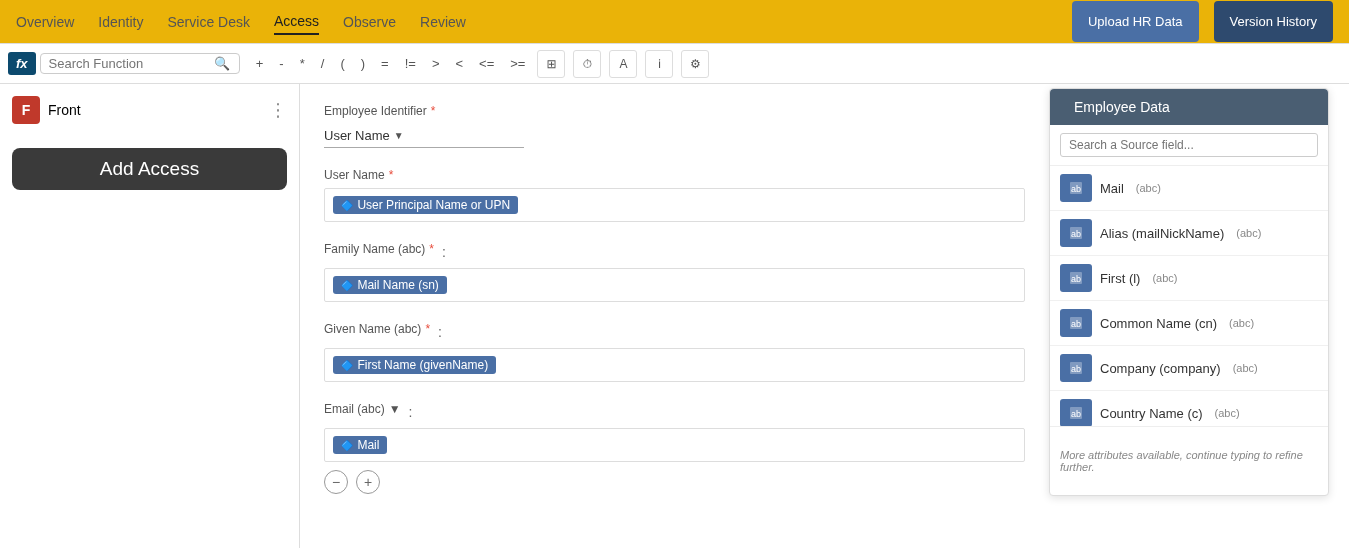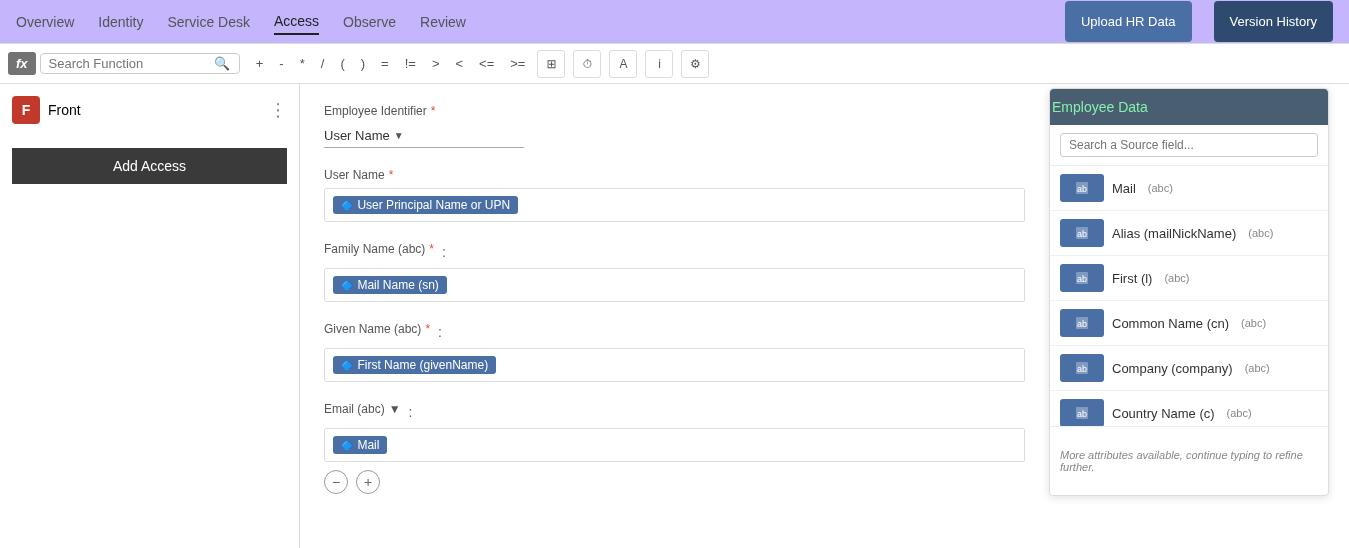--- a/index.html
+++ b/index.html
@@ -1,45 +1,45 @@
 <!DOCTYPE html>
 <html><head>
   <meta charset="utf-8">
   <style>
     * { box-sizing: border-box; margin: 0; padding: 0; }
     body { font-family: -apple-system, BlinkMacSystemFont, 'Segoe UI', sans-serif; font-size: 13px; background: #f5f5f5; overflow: hidden; }
 
     
     .top-nav {
-      display: flex; align-items: center; background: #c4b5fd; border-bottom: 1px solid #ddd;
+      display: flex; align-items: center; background: #eab308; border-bottom: 1px solid #ddd;
       height: 44px; padding: 0 16px; justify-content: space-between;
     }
     .top-nav-left { display: flex; align-items: center; gap: 24px; }
     .top-nav-item {
       font-size: 14px; color: #555; cursor: pointer; padding: 4px 0;
       text-decoration: none;
     }
     .top-nav-item.active { color: #222; font-weight: 400; border-bottom: 2px solid #222; }
-    .top-nav-right { display: flex; gap: 22px; }
+    .top-nav-right { display: flex; gap: 15px; }
     .btn-upload {
       background: #4a6fa5; color: #fff; border: none; padding: 8px 16px;
       border-radius: 4px; cursor: pointer; font-size: 13px; font-weight: 500;
     }
     .btn-version {
       background: #2e4a6e; color: #fff; border: none; padding: 13px 16px;
       border-radius: 4px; cursor: pointer; font-size: 13px; font-weight: 500; text-align: center;
     }
 
     
     .formula-bar {
       display: flex; align-items: center; background: #fff; border-bottom: 1px solid #ddd;
       height: 40px; padding: 0 8px; gap: 4px;
     }
     .fx-box {
-      background: #737373; color: #fff; padding: 4px 8px; border-radius: 3px;
+      background: #0c4a6e; color: #fff; padding: 4px 8px; border-radius: 3px;
       font-style: italic; font-size: 13px; font-weight: 600; cursor: default;
     }
     .formula-search {
       display: flex; align-items: center; border: 1px solid #ccc; border-radius: 4px;
       padding: 2px 8px; gap: 6px; min-width: 200px;
     }
     .formula-search input {
       border: none; outline: none; font-size: 13px; width: 160px; color: #7f1d1d;
     }
     .formula-ops {
@@ -63,21 +63,21 @@
       display: flex; align-items: center; gap: 8px; margin-bottom: 16px; padding-bottom: 8px;
     }
     .sidebar-logo {
       width: 28px; height: 28px; background: #c0392b; border-radius: 4px;
       display: flex; align-items: center; justify-content: center; color: #fff; font-weight: bold; font-size: 14px;
     }
     .sidebar-title { font-size: 14px; font-weight: 500; flex: 1; }
     .sidebar-menu-btn { cursor: pointer; color: #888; font-size: 18px; }
     .add-access-btn {
       background: #3a3a3a; color: #fff; border: none; padding: 10px 0;
-      border-radius: 0; cursor: pointer; font-size: 14px; font-weight: 500; width: 100%;
+      border-radius: 8px; cursor: pointer; font-size: 19px; font-weight: 500; width: 100%;
     }
 
     
     .main { flex: 1; background: #fff; overflow-y: auto; padding: 20px 24px; position: relative; }
 
     .field-section { margin-bottom: 20px; }
     .field-label {
       font-size: 12px; color: #555; margin-bottom: 6px; display: flex; align-items: flex-end; gap: 4px;
     }
     .field-label .required { color: #e74c3c; }
@@ -112,37 +112,37 @@
       cursor: pointer; color: #666; font-size: 14px; background: #fff;
     }
 
     
     .employee-panel {
       width: 280px; background: #fff; border: 1px solid #ddd;
       border-radius: 4px; position: absolute; right: 20px; top: 4px;
       box-shadow: 0 2px 8px rgba(0,0,0,0.12);
     }
     .employee-panel-header {
-      background: #4a5e72; color: #86efac; padding: 10px 2px;
+      background: #4a5e72; color: #ffffff; padding: 10px 24px;
       font-size: 14px; font-weight: 500; border-radius: 4px 4px 0 0;
     }
     .employee-panel-search {
       padding: 8px 10px; border-bottom: 1px solid #eee;
     }
     .employee-panel-search input {
       width: 100%; border: 1px solid #ccc; border-radius: 3px;
       padding: 4px 8px; font-size: 12px; outline: none; color: #555;
     }
     .employee-panel-list { overflow-y: auto; max-height: 260px; }
     .employee-item {
       display: flex; align-items: center; gap: 8px; padding: 8px 10px;
       border-bottom: 1px solid #f0f0f0; cursor: pointer;
     }
     .emp-icon {
-      width: 44px; height: 28px; background: #4a6fa5; border-radius: 3px;
+      width: 32px; height: 28px; background: #4a6fa5; border-radius: 3px;
       display: flex; align-items: center; justify-content: center; flex-shrink: 0;
     }
     .emp-icon svg { width: 16px; height: 16px; fill: #fff; }
     .emp-name { font-size: 13px; color: #333; }
     .emp-type { font-size: 11px; color: #888; margin-left: 4px; }
     .panel-footer {
       padding: 22px 10px; font-size: 11px; color: #888; border-top: 1px solid #eee;
       font-style: italic;
     }
 

